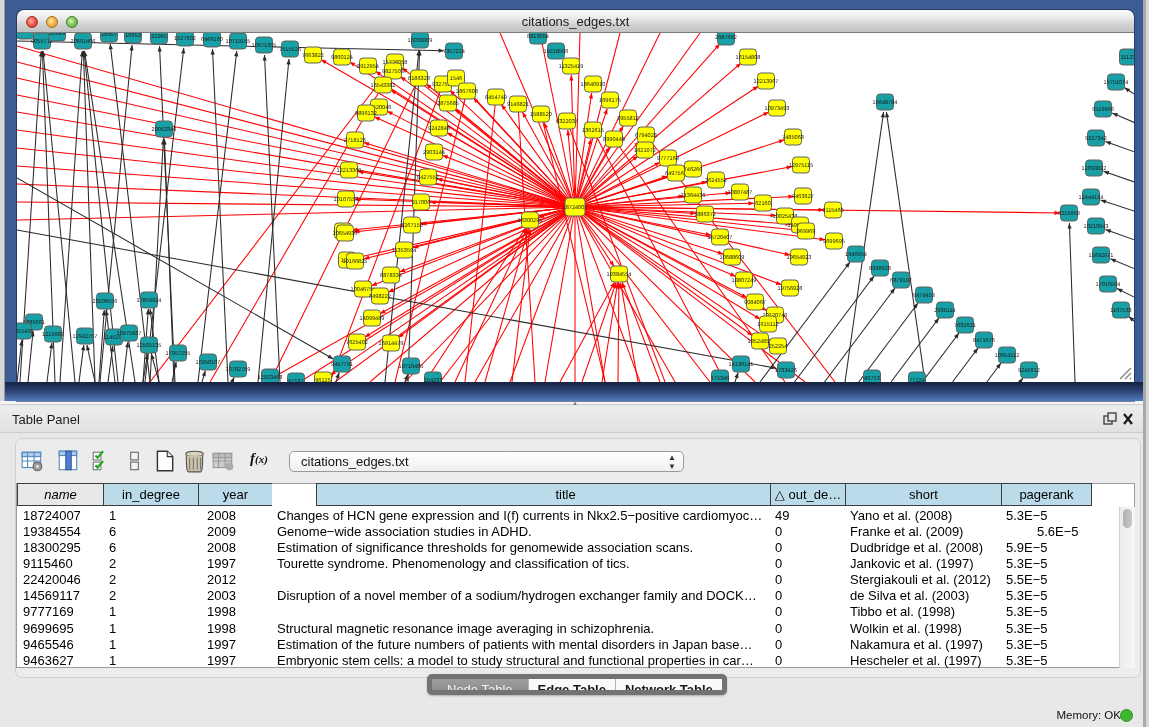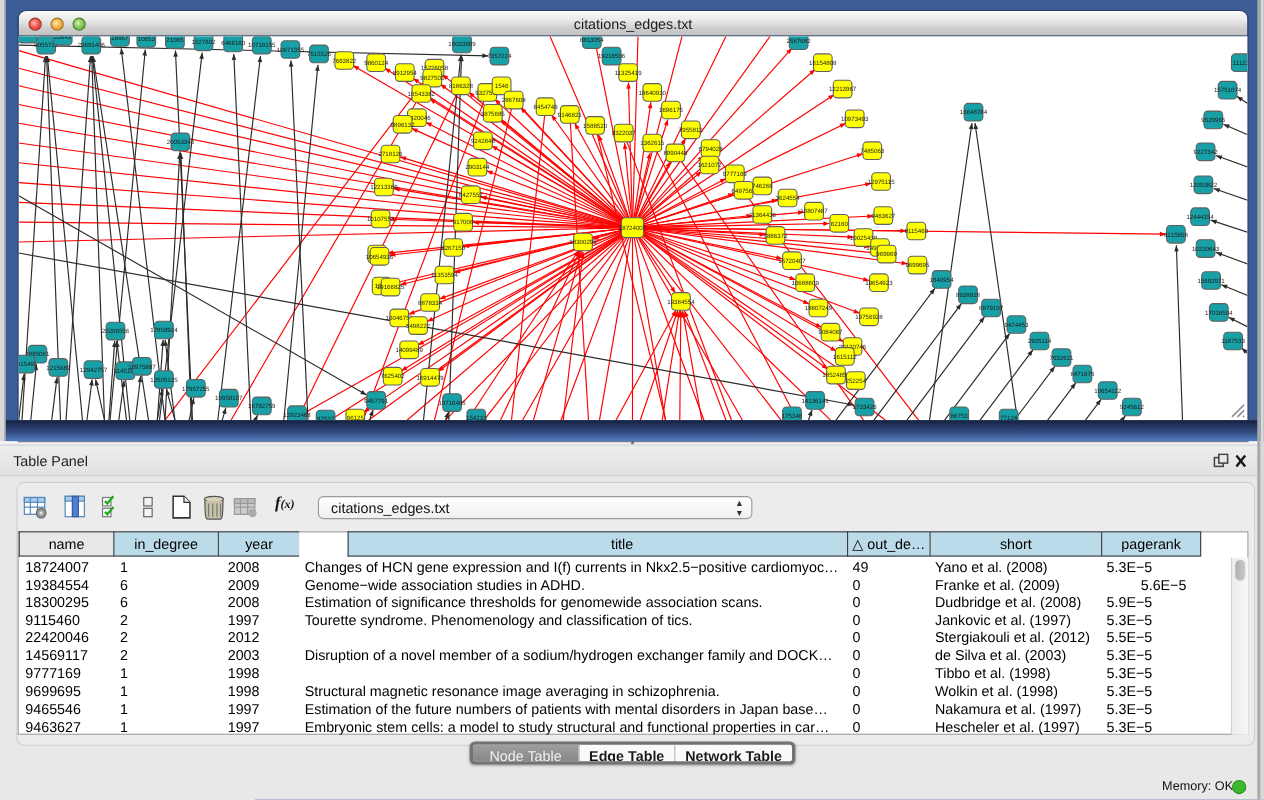--- a/index.html
+++ b/index.html
@@ -57,21 +57,21 @@
 .trow { position:absolute; left:0; top:0; width:1120px; height:16.15px;
   font-size:13px; color:#000; }
 .trow span { position:absolute; top:0.5px; }
 #vsb { position:absolute; left:1119px; top:507px; width:16px; height:161px;
   background:linear-gradient(90deg,#ececec,#f7f7f7); border-left:1px solid #d0d0d0; }
 #vsb .thumb { position:absolute; left:3px; top:2px; width:9px; height:19px;
   background:linear-gradient(90deg,#b0b0b0,#c9c9c9); border-radius:5px; }
 
 
 #tabs { position:absolute; left:427px; top:674px; height:21px; display:flex;
-  border:3px solid #737373; border-radius:5px; overflow:hidden;
+  border:5px solid #737373; border-radius:5px; overflow:hidden;
   box-shadow:0 1px 2px rgba(0,0,0,.25); background:#fafafa; }
 #tabs .seg { font-size:13px; font-weight:bold; padding:3px 9px 0 9px; color:#1a1a1a; height:21px; }
 #tabs .sel { background:linear-gradient(#9e9e9e,#7f7f7f); color:#f2f2f2; font-weight:normal; padding:3px 15px 0 15px; }
 #tabs .sep { width:1px; background:#b5b5b5; height:100%; }
 #mem { position:absolute; right:28px; top:709px; font-size:11.5px; color:#111; }
 #memdot { position:absolute; left:1120px; top:709px; width:13px; height:13px;
   border-radius:50%; background:#3db82e; border:1px solid #2a8f1f; }
 </style></head>
 <body>
 <div id="netarea"></div>
@@ -763,21 +763,21 @@
   <rect x="1" y="4" width="17" height="13" fill="#ccc" stroke="#999"></rect>
   <rect x="1" y="4" width="17" height="4" fill="#bbb" stroke="#999"></rect>
   <path d="M1 11 h17 M6 4 v13 M12 4 v13" stroke="#999" fill="none"></path>
   <circle cx="16" cy="16" r="3.5" fill="#aaa"></circle>
 </svg>
 <div style="position:absolute;left:250px;top:450px;font-size:15px;font-style:italic;
   font-family:'Liberation Serif',serif;color:#111;font-weight:bold;">f<span style="font-size:11px">(x)</span></div>
 <div id="combo">citations_edges.txt<span class="arr">▲<br>▼</span></div>
 
 <div id="tablebox"></div>
-<div class="hcell" style="left:17px; width:86px; background:#e8e8e8;">name</div>
+<div class="hcell" style="left:17px; width:86px; background:#e8e8e8;font-style:italic;">name</div>
 <div class="hcell" style="left:103px; width:95px;">in_degree</div>
 <div class="hcell" style="left:198px; width:74px;">year</div>
 <div class="hcell" style="left:272px; width:498px;margin-left:44px;">title</div>
 <div class="hcell" style="left:770px; width:75px;">△ out_de…</div>
 <div class="hcell" style="left:845px; width:156px;">short</div>
 <div class="hcell" style="left:1001px; width:91px; border-right:1px solid #3c3c3c;">pagerank</div>
 <div style="position:absolute;left:17px;top:507px;width:1102px;height:161px;overflow:hidden;">
 <div class="trow" style="top:0.0px">
       <span style="left:6px">18724007</span>
       <span style="left:92px">1</span>

